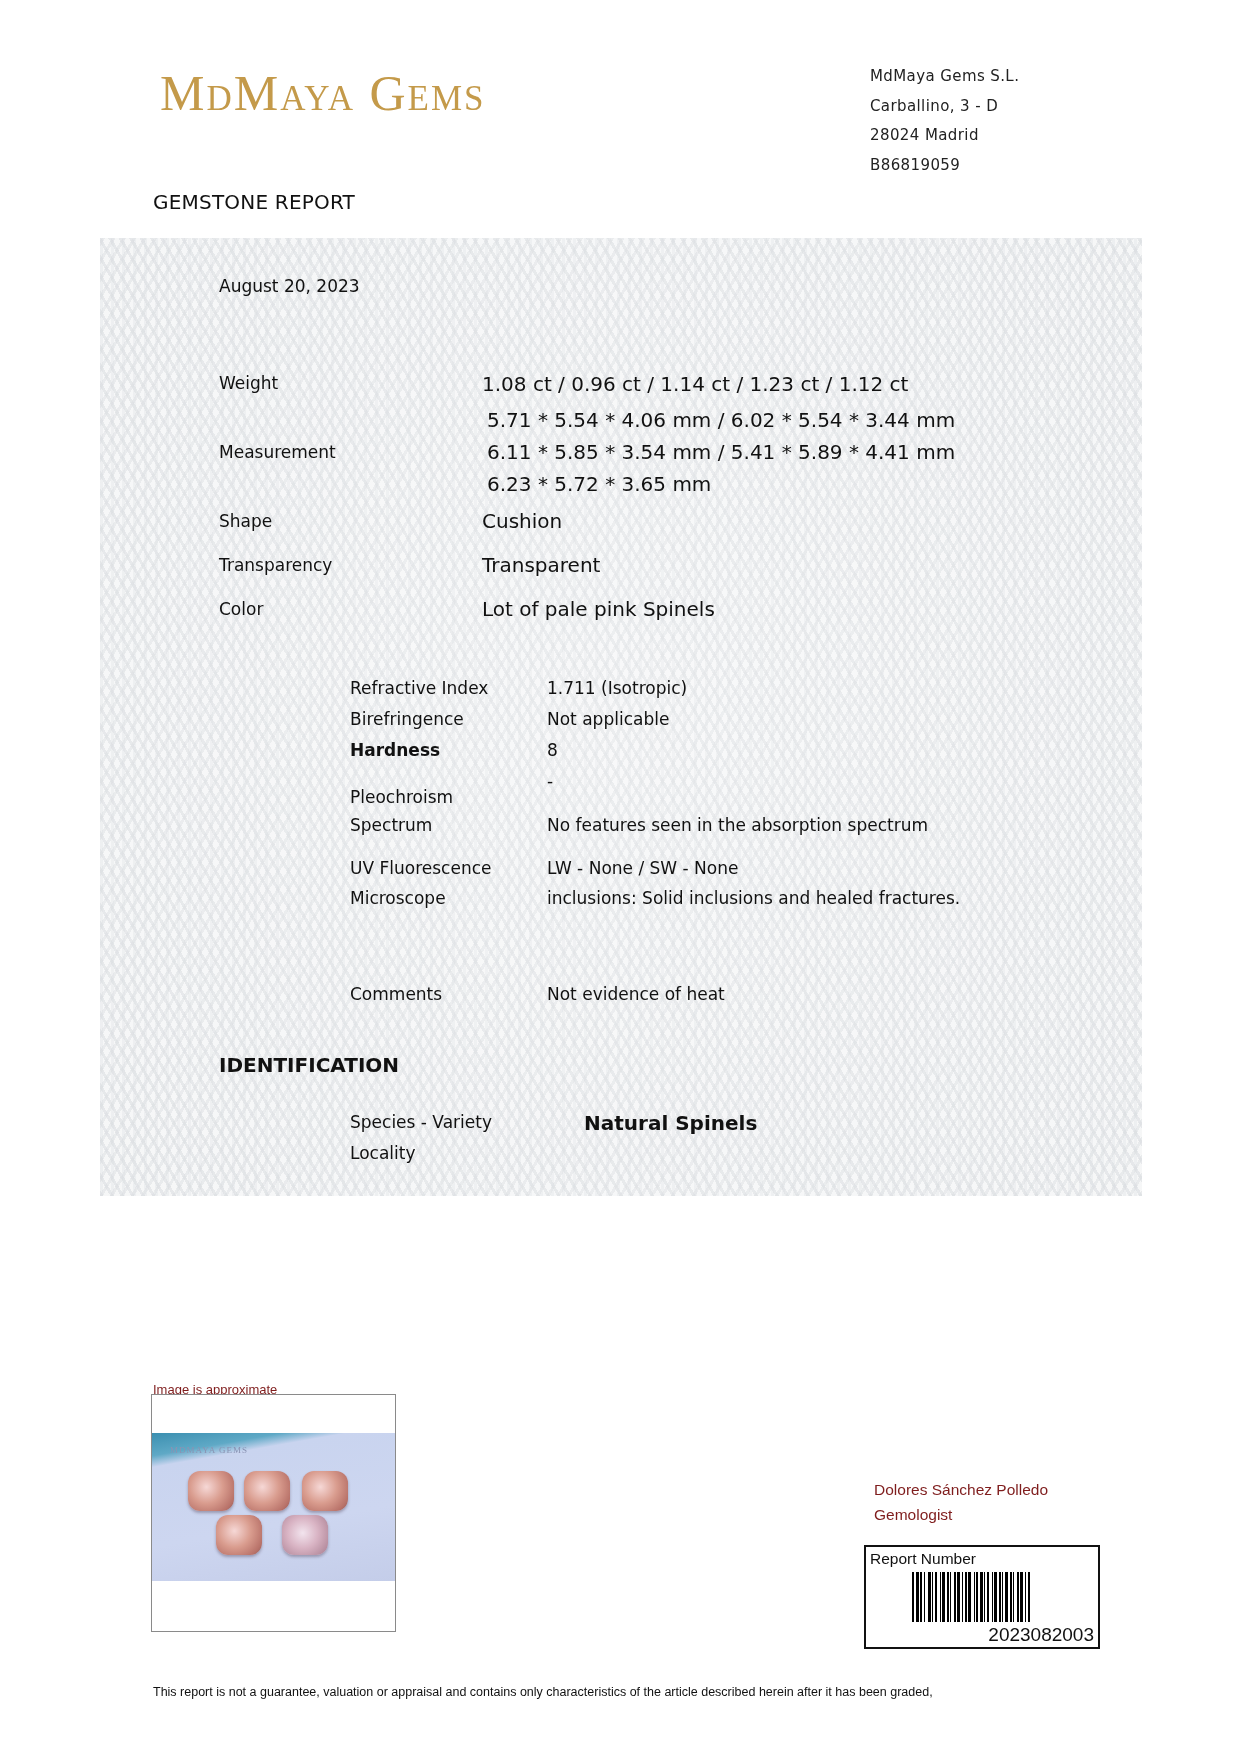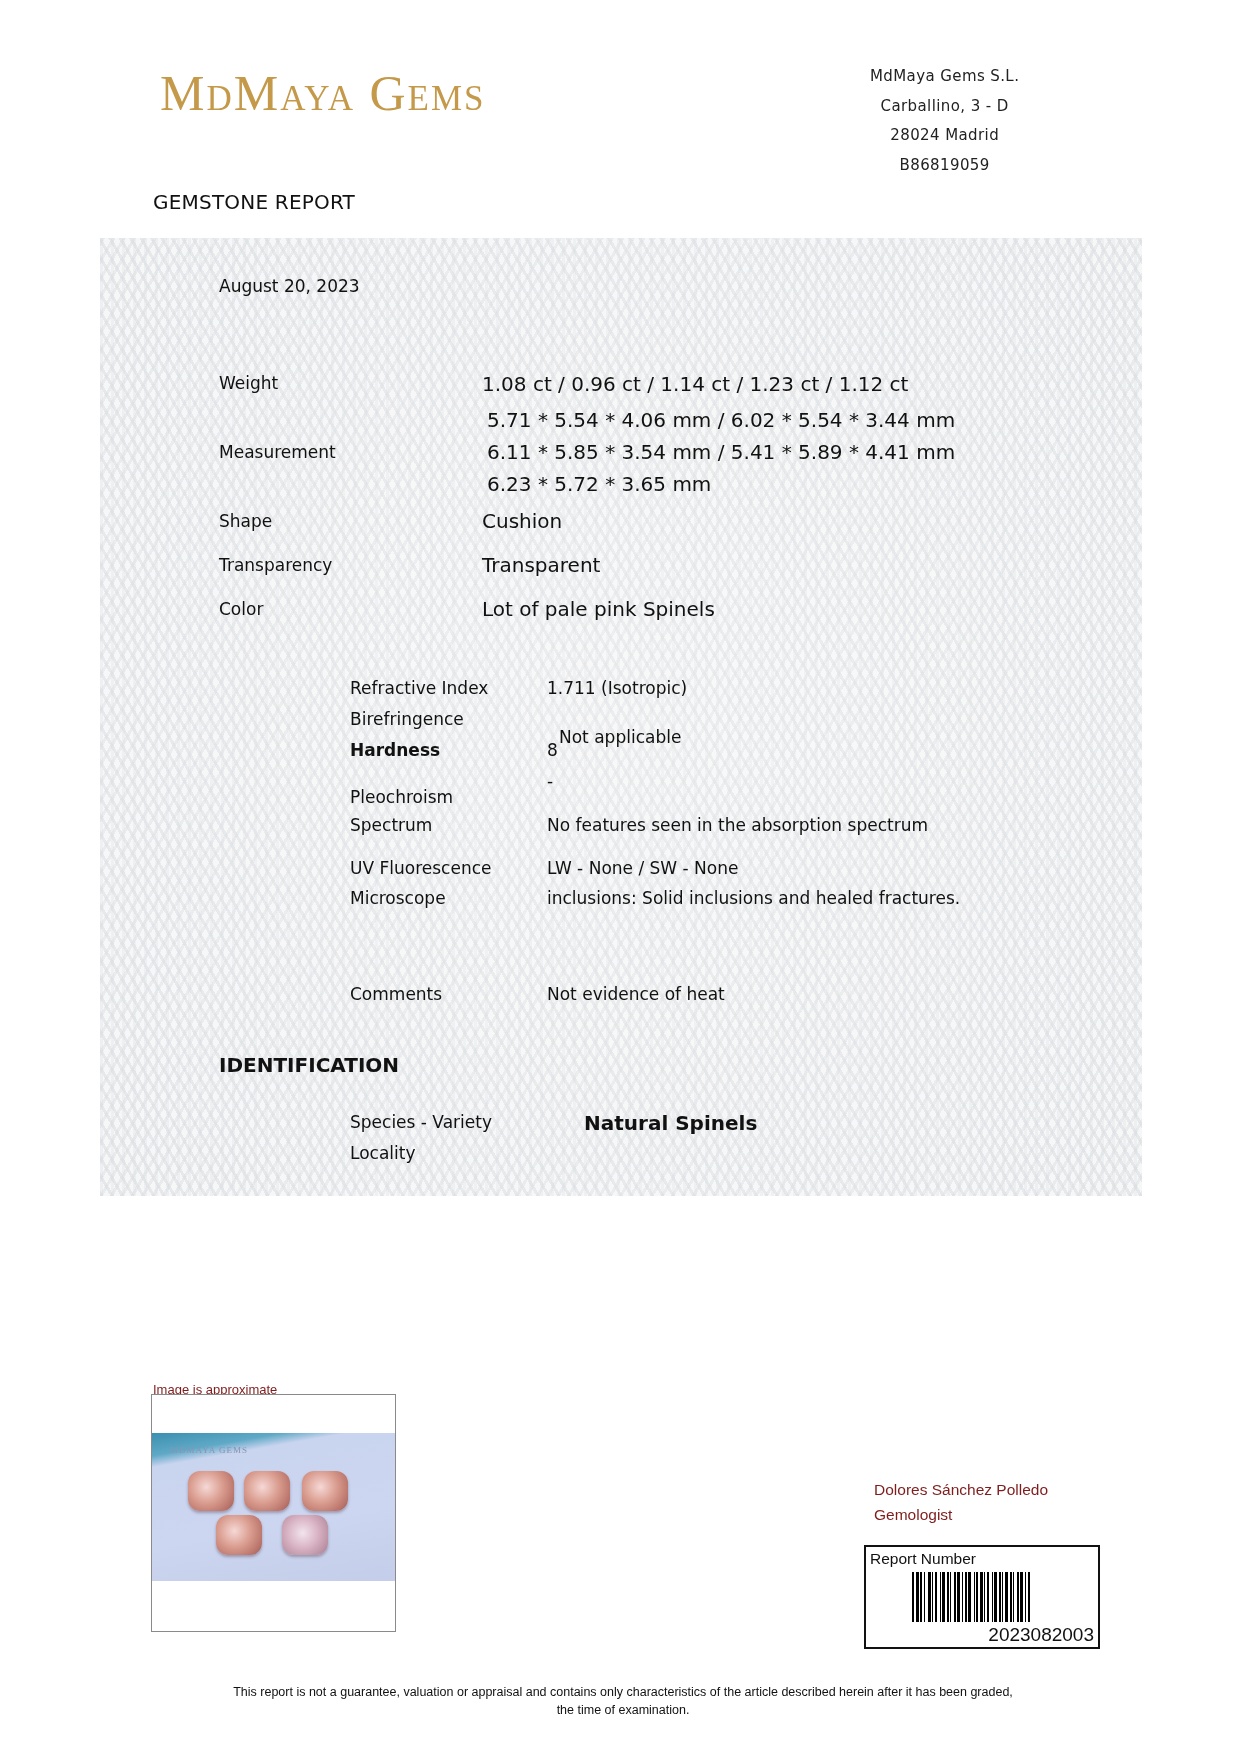--- a/index.html
+++ b/index.html
@@ -1,21 +1,21 @@
 <!DOCTYPE html>
 <html><head>
 <meta charset="utf-8">
 <style>
   html, body { margin: 0; padding: 0; }
   body {
     width: 1240px; height: 1754px; position: relative; overflow: hidden;
     background: #ffffff; color: #111;
     font-family: "Liberation Sans", sans-serif;
   }
-  .abs { position: absolute; text-align: center; }
+  .abs { position: absolute; }
   .logo {
     left: 160px; top: 68px; font-family: "Liberation Serif", "DejaVu Serif", serif;
     color: #c49a4a; font-size: 50px; letter-spacing: 2px; white-space: nowrap;
     font-variant: small-caps; line-height: 1;
   }
   .address {
     left: 870px; top: 62px; font-family: "DejaVu Sans", sans-serif; font-size: 15px;
     color: #222; line-height: 29.5px; letter-spacing: 0.4px;
   }
   .report-title {
@@ -101,21 +101,21 @@
 <div class="abs txt med" style="left:219px; top:555px;">Transparency</div>
 <div class="abs txt big" style="left:482px; top:553px;">Transparent</div>
 
 <div class="abs txt med" style="left:219px; top:599px;">Color</div>
 <div class="abs txt big" style="left:482px; top:597px;">Lot of pale pink Spinels</div>
 
 <div class="abs txt med" style="left:350px; top:678px;">Refractive Index</div>
 <div class="abs txt med" style="left:547px; top:678px;">1.711 (Isotropic)</div>
 
 <div class="abs txt med" style="left:350px; top:709px;">Birefringence</div>
-<div class="abs txt med" style="left:547px; top:727px;margin-left:12px;">Not applicable</div>
+<div class="abs txt med" style="left:547px; top:709px;">Not applicable</div>
 
 <div class="abs txt med" style="left:350px; top:740px;font-weight:bold;">Hardness</div>
 <div class="abs txt med" style="left:547px; top:740px;">8</div>
 
 <div class="abs txt med" style="left:350px; top:771px;margin-top:16px;">Pleochroism</div>
 <div class="abs txt med" style="left:547px; top:771px;">-</div>
 
 <div class="abs txt med" style="left:350px; top:815px;">Spectrum</div>
 <div class="abs txt med" style="left:547px; top:815px;">No features seen in the absorption spectrum</div>
 
@@ -213,14 +213,13 @@
       <i style="width:2px"></i>
       <span style="width:1px"></span>
       <i style="width:2px"></i>
       <span style="width:2px"></span>
   </div>
   <div style="position:absolute; right:4px; bottom:1px; font-size:19px; font-family:'Liberation Sans', sans-serif;">2023082003</div>
 </div>
 
 <div class="abs disclaimer">
   <div>This report is not a guarantee, valuation or appraisal and contains only characteristics of the article  described herein after it has been graded,</div>
-  <div>the time of examination.</div>
 </div>
 
 </body></html>

